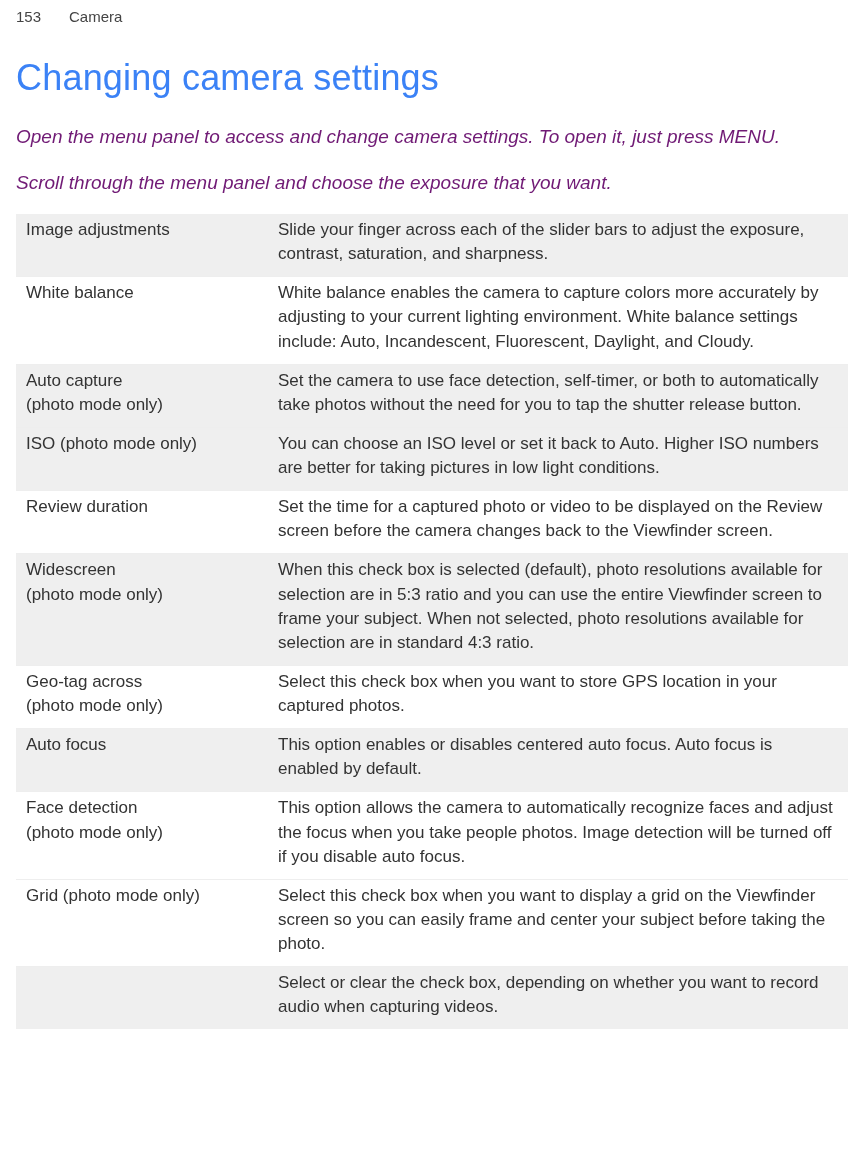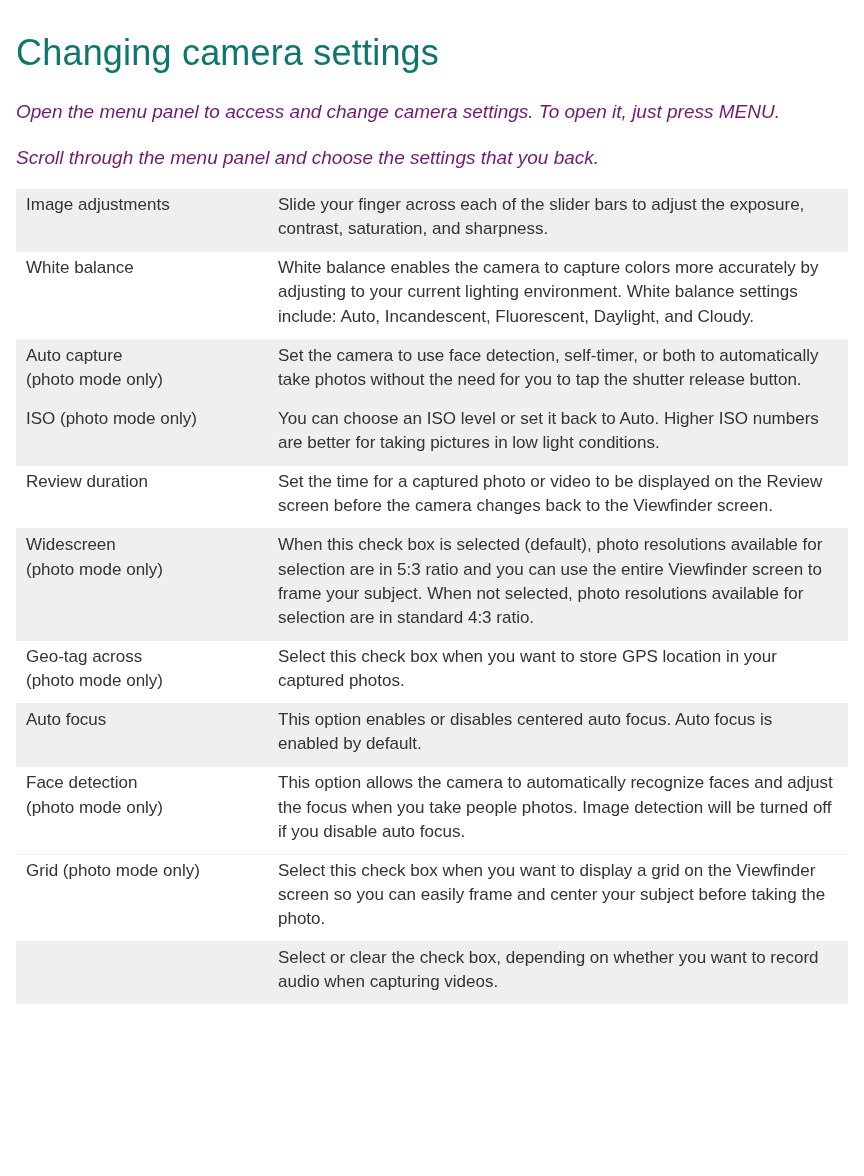--- a/index.html
+++ b/index.html
@@ -22,21 +22,21 @@
     font-size: 15px;
     color: #444;
   }
   .header-line .page-num {
     color: #444;
   }
   .header-line .section-name {
     color: #444;
   }
   h1.title {
-    color: #0f766e;
+    color: #3b82f6;
     font-size: 36px;
     font-weight: 400;
     margin: 32px 0 24px 0;
     letter-spacing: 0.2px;
   }
   p.body-text {
     font-size: 19px;
     line-height: 1.45;
     color: #701a75;
     margin: 0 0 18px 0;
@@ -63,25 +63,29 @@
   }
   table.settings tr.shaded td {
     background: #efefef;
   }
 </style>
 </head>
 <body>
 
 <div class="page">
 
+  <div class="header-line">
+    <span class="page-num">153</span>
+    <span class="section-name">Camera</span>
+  </div>
 
   <h1 class="title">Changing camera settings</h1>
 
   <p class="body-text">Open the menu panel to access and change camera settings. To open it, just press MENU.</p>
-  <p class="body-text">Scroll through the menu panel and choose the settings that you back.</p>
+  <p class="body-text">Scroll through the menu panel and choose the exposure that you want.</p>
 
   <table class="settings">
     <tbody id="settings-body">
     <tr class="shaded">
           <td class="label"><span>Image adjustments</span></td>
           <td>Slide your finger across each of the slider bars to adjust the exposure, contrast, saturation, and sharpness.</td>
         </tr>
         <tr>
           <td class="label"><span>White balance</span></td>
           <td>White balance enables the camera to capture colors more accurately by adjusting to your current lighting environment. White balance settings include: Auto, Incandescent, Fluorescent, Daylight, and Cloudy.</td>

